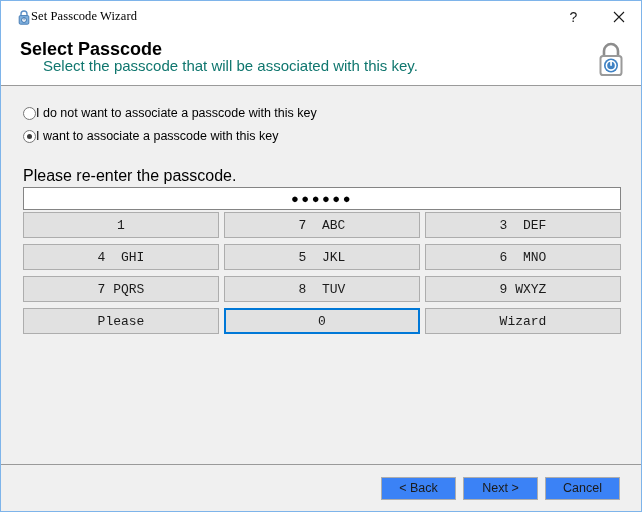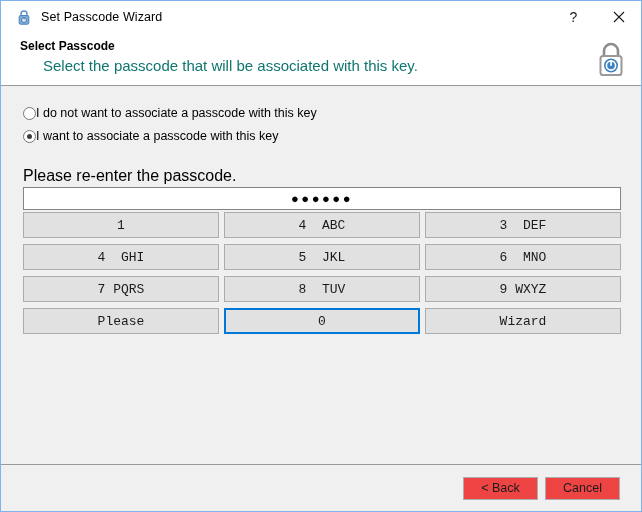--- a/index.html
+++ b/index.html
@@ -33,24 +33,24 @@
     flex: 0 0 auto;
     position: relative;
   }
   .title-icon {
     margin-left: 16px;
     width: 14px;
     height: 16px;
     display: block;
   }
   .title-text {
-    margin-left: 10px;
     font-size: 12.5px;
     color: #000000;
     letter-spacing: 0.1px;
+    font-family: Liberation Serif, serif;
   }
   .title-buttons {
     position: absolute;
     right: 0;
     top: 0;
     height: 31px;
     display: flex;
     align-items: center;
   }
   .title-btn {
@@ -72,21 +72,21 @@
     height: 54px;
     flex: 0 0 auto;
     border-bottom: 1px solid #9a9a9a;
     position: relative;
     box-sizing: border-box;
   }
   .header-title {
     position: absolute;
     left: 19px;
     top: 7px;
-    font-size: 12px;
+    font-size: 18px;
     font-weight: bold;
     color: #000000;
   }
   .header-sub {
     position: absolute;
     left: 42px;
     top: 25px;
     font-size: 15px;
     color: #0f766e;
   }
@@ -202,21 +202,21 @@
     display: flex;
     align-items: center;
     justify-content: flex-end;
     padding-right: 21px;
     box-sizing: border-box;
   }
   .footer-btn {
     width: 75px;
     height: 23px;
     margin-left: 7px;
-    background: #ef4444;
+    background: #3b82f6;
     border: 1px solid #adadad;
     box-sizing: border-box;
     display: flex;
     align-items: center;
     justify-content: center;
     font-family: "Liberation Sans", sans-serif;
     font-size: 12.5px;
     color: #1b1b1b;
     cursor: default;
   }
@@ -277,33 +277,34 @@
     </div>
 
     <div class="field-label">Please re-enter the passcode.</div>
 
     <div class="passcode-input">
       <span class="passcode-dots">●●●●●●</span>
     </div>
 
     <div class="keypad">
       <div class="key">1</div>
-      <div class="key">4  ABC</div>
+      <div class="key">7  ABC</div>
       <div class="key">3  DEF</div>
       <div class="key">4  GHI</div>
       <div class="key">5  JKL</div>
       <div class="key">6  MNO</div>
       <div class="key">7 PQRS</div>
       <div class="key">8  TUV</div>
       <div class="key">9 WXYZ</div>
       <div class="key">Please</div>
       <div class="key focused">0</div>
       <div class="key">Wizard</div>
     </div>
 
   </div>
 
   <div class="footer">
     <div class="footer-btn">&lt; Back</div>
+    <div class="footer-btn">Next &gt;</div>
     <div class="footer-btn">Cancel</div>
   </div>
 
 </div>
 
 </body></html>

